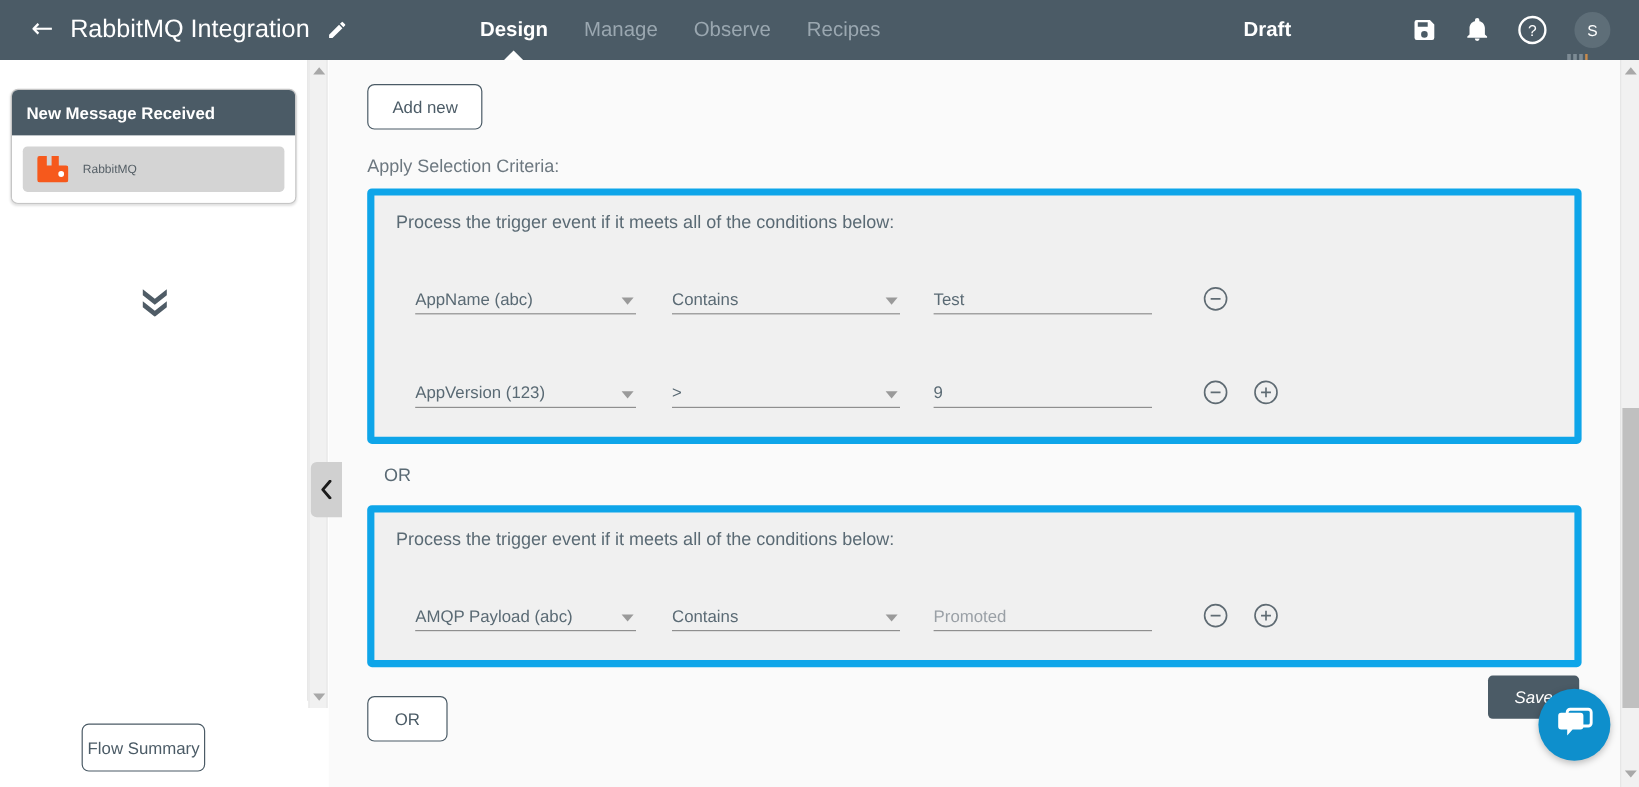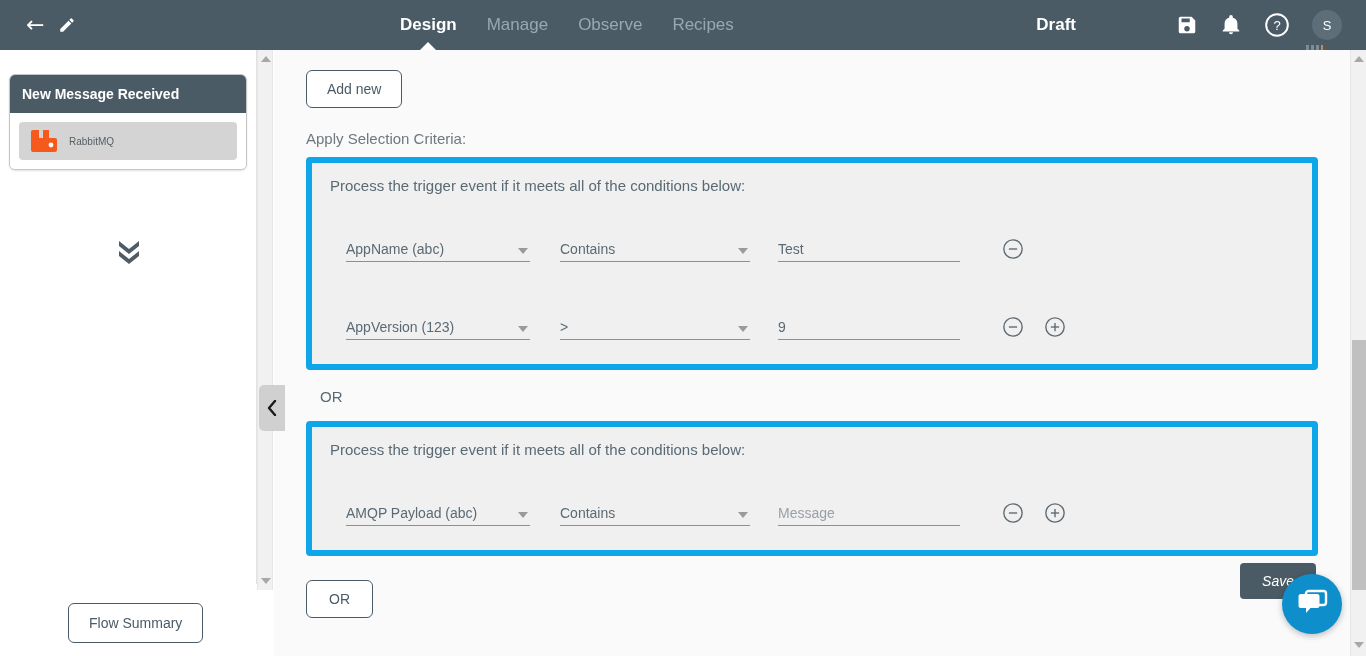--- a/index.html
+++ b/index.html
@@ -85,21 +85,21 @@
   .rabbit-logo { width: 26px; height: 22px; display:block; }
   .node-item-label { color: #555f66; font-size: 10px; }
 
   .chevrons-down {
     position: absolute; top: 188px; left: 0; width: 257px;
     display: flex; justify-content: center; cursor: pointer;
   }
 
   .flow-summary-btn {
     position: absolute; left: 68px; top: 553px;
-    padding: 11px 20px;
+    padding: 11px 4px;
     border: 1px solid #4b5b66; border-radius: 6px;
     background: #ffffff; color: #4b5b66;
     font-size: 14px; cursor: pointer;
     font-family: "Liberation Sans", sans-serif;
   }
 
   
   .lp-scroll {
     position: absolute; top: 50px; left: 257px;
     width: 16px; height: 540px;
@@ -240,20 +240,21 @@
   }
 </style>
 </head>
 <body>
 
 <div class="app">
 
   <div class="header">
     <div class="hdr-left">
       <span class="back-arrow">←</span>
+      <span class="flow-title">RabbitMQ Integration</span>
       <span>
         <svg class="edit-pencil" viewBox="0 0 24 24" aria-hidden="true">
           <path d="M3 17.25V21h3.75L17.8 9.94l-3.75-3.75L3 17.25zM20.7 7.04a1 1 0 0 0 0-1.41l-2.34-2.34a1 1 0 0 0-1.41 0l-1.83 1.83 3.75 3.75 1.83-1.83z" fill="#ffffff"></path>
         </svg>
       </span>
     </div>
 
     <div class="hdr-tabs">
       <div class="tab active">Design</div>
       <div class="tab">Manage</div>
@@ -411,21 +412,21 @@
         <div class="cond-row">
           <div class="field f-attr">
             <span class="field-text">AMQP Payload  (abc)</span>
             <span class="caret"></span>
           </div>
           <div class="field f-op">
             <span class="field-text">Contains</span>
             <span class="caret"></span>
           </div>
           <div class="field f-val">
-            <span class="field-text ph">Message</span>
+            <span class="field-text ph">Promoted</span>
           </div>
           <div class="row-actions">
             <span>
               <svg class="circ-btn" viewBox="0 0 24 24" aria-hidden="true">
                 <circle cx="12" cy="12" r="10" fill="none" stroke="#5f6b73" stroke-width="1.5"></circle>
                 <line x1="7.5" y1="12" x2="16.5" y2="12" stroke="#5f6b73" stroke-width="1.5"></line>
               </svg>
             </span>
             <span>
               <svg class="circ-btn" viewBox="0 0 24 24" aria-hidden="true">

